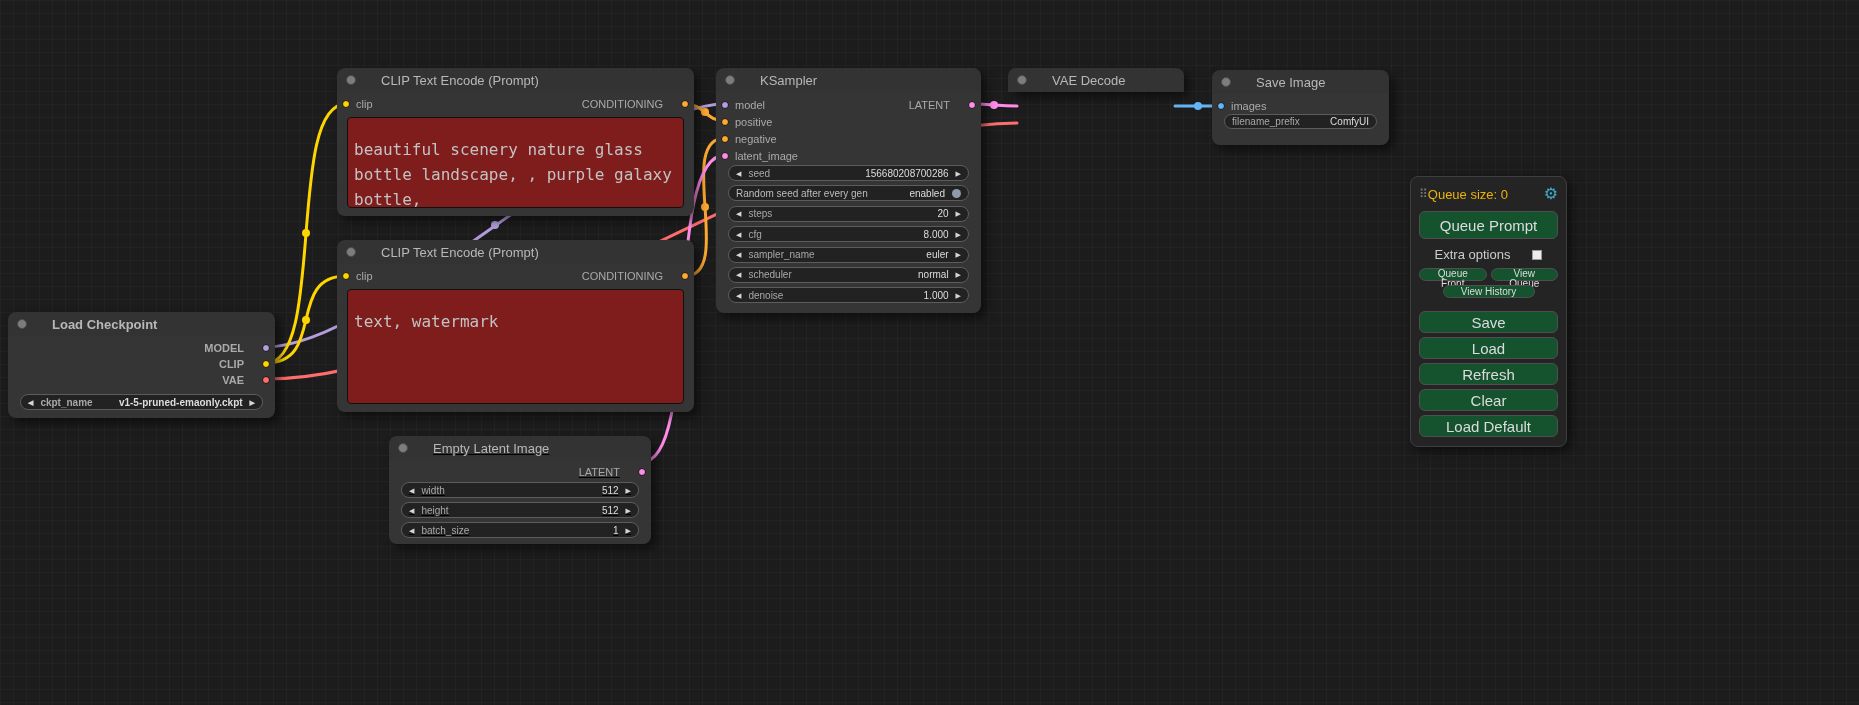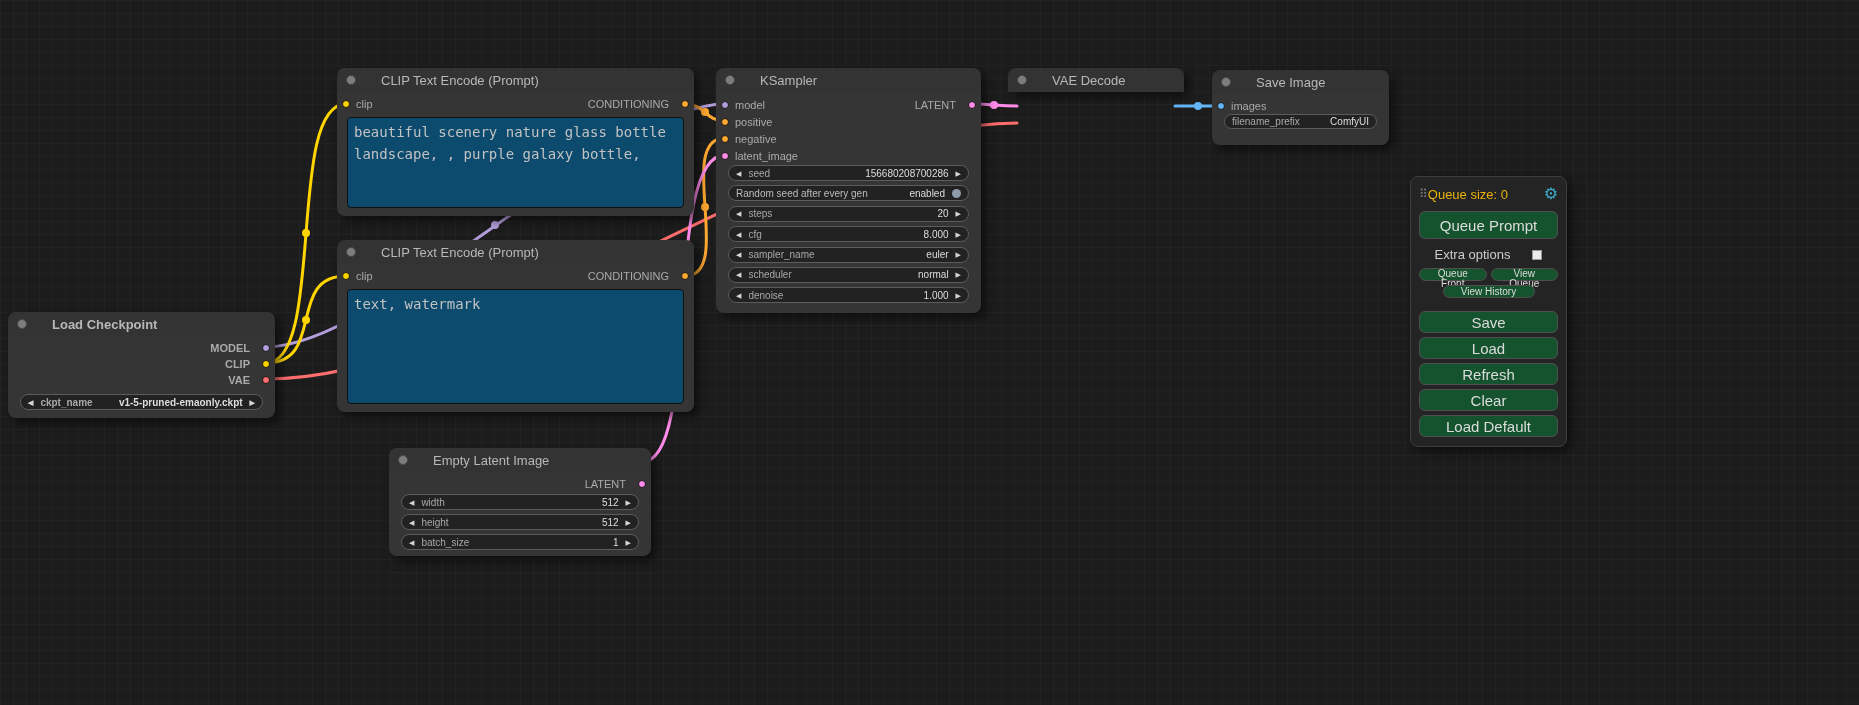--- a/index.html
+++ b/index.html
@@ -26,44 +26,44 @@
   .node-title{
     height:24px;background:#333333;border-radius:8px 8px 0 0;
     display:flex;align-items:center;gap:25px;padding:0 9px;box-sizing:border-box;
   }
   .title-dot{width:10px;height:10px;border-radius:50%;background:#7d7d7d;border:1px solid #4a4a4a;box-sizing:border-box;flex:0 0 auto;}
   .title-text{color:#b8b8b8;font-size:13px;white-space:nowrap;}
   .node-body{background:#353535;border-radius:0 0 8px 8px;padding-top:4px;box-sizing:border-box;position:relative;}
   .slot-row{display:flex;align-items:center;height:16px;padding:0 5px;}
   .slot-row.tall{height:17px;}
   .slot-in{display:flex;align-items:center;gap:6px;}
-  .slot-out{display:flex;align-items:center;gap:12px;margin-left:auto;}
+  .slot-out{display:flex;align-items:center;gap:18px;margin-left:auto;}
   .slot-dot{width:8px;height:8px;border-radius:50%;border:1px solid #161616;box-sizing:border-box;flex:0 0 auto;}
   .dot-model{background:var(--color-model);}
   .dot-clip{background:var(--color-clip);}
   .dot-vae{background:var(--color-vae);}
   .dot-conditioning{background:var(--color-conditioning);}
   .dot-latent{background:var(--color-latent);}
   .dot-image{background:var(--color-image);}
   .slot-label{color:#aaaaaa;font-size:11px;white-space:nowrap;}
   
   .widget{
     height:16px;margin:0 12px;background:#222222;border:1px solid #5c5c5c;
     border-radius:9px;display:flex;align-items:center;gap:7px;padding:0 7px;
     box-sizing:border-box;font-size:10px;
   }
   .w-arrow{color:#d6d6d6;font-size:7px;line-height:1;flex:0 0 auto;}
   .w-name{color:#a8a8a8;white-space:nowrap;}
   .w-value{color:#dddddd;margin-left:auto;white-space:nowrap;}
   .w-toggle{width:9px;height:9px;border-radius:50%;background:var(--color-toggle);flex:0 0 auto;}
   .widget-stack{display:flex;flex-direction:column;}
   .node-textarea{
-    margin:5px 10px 8px 10px;background:#0c4a6e;border:1px solid #101010;border-radius:4px;
-    color:#c2c2c2;font-family:"DejaVu Sans Mono", monospace;font-size:14px;line-height:1.55;
-    padding:4px 6px;box-sizing:border-box;white-space:pre-wrap;word-break:break-word;overflow:hidden;
+    margin:5px 10px 8px 10px;background:#7f1d1d;border:1px solid #101010;border-radius:4px;
+    color:#c2c2c2;font-family:"DejaVu Sans Mono", monospace;font-size:16px;line-height:1.55;
+    padding:20px 6px;box-sizing:border-box;white-space:pre-wrap;word-break:break-word;overflow:hidden;
   }
   
   #queue-panel{
     position:absolute;left:1410px;top:176px;width:157px;box-sizing:border-box;
     background:#242424;border:1px solid #3e3e3e;border-radius:8px;
     padding:7px 8px 9px 8px;box-shadow:4px 4px 12px rgba(0,0,0,0.55);
     display:flex;flex-direction:column;
   }
   .qp-header{display:flex;align-items:center;height:20px;}
   .qp-handle{color:#777;font-size:12px;cursor:grab;flex:0 0 auto;}
@@ -174,21 +174,21 @@
         </span>
         <span class="slot-out">
           <span class="slot-label">CONDITIONING</span>
           <span class="slot-dot dot-conditioning"></span>
         </span>
       </div>
       <div class="node-textarea" style="height:115px;">text, watermark</div>
     </div>
   </div>
 
-  <div class="node" style="left:389px;top:448px;width:262px;">
+  <div class="node" style="left:389px;top:436px;width:262px;text-decoration:underline;">
     <div class="node-title">
       <span class="title-dot"></span>
       <span class="title-text">Empty Latent Image</span>
     </div>
     <div class="node-body" style="height:84px;">
       <div class="slot-row">
         <span class="slot-out">
           <span class="slot-label">LATENT</span>
           <span class="slot-dot dot-latent"></span>
         </span>

